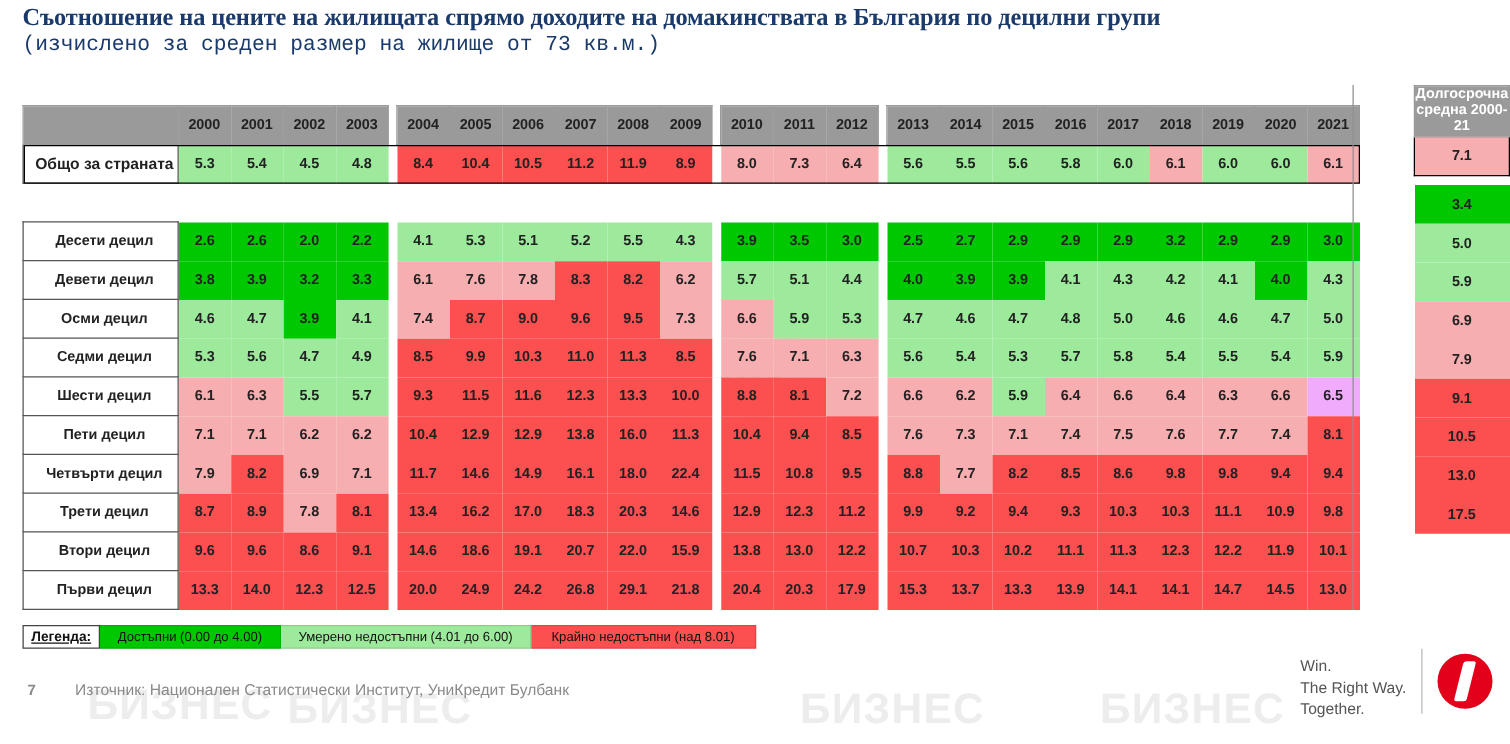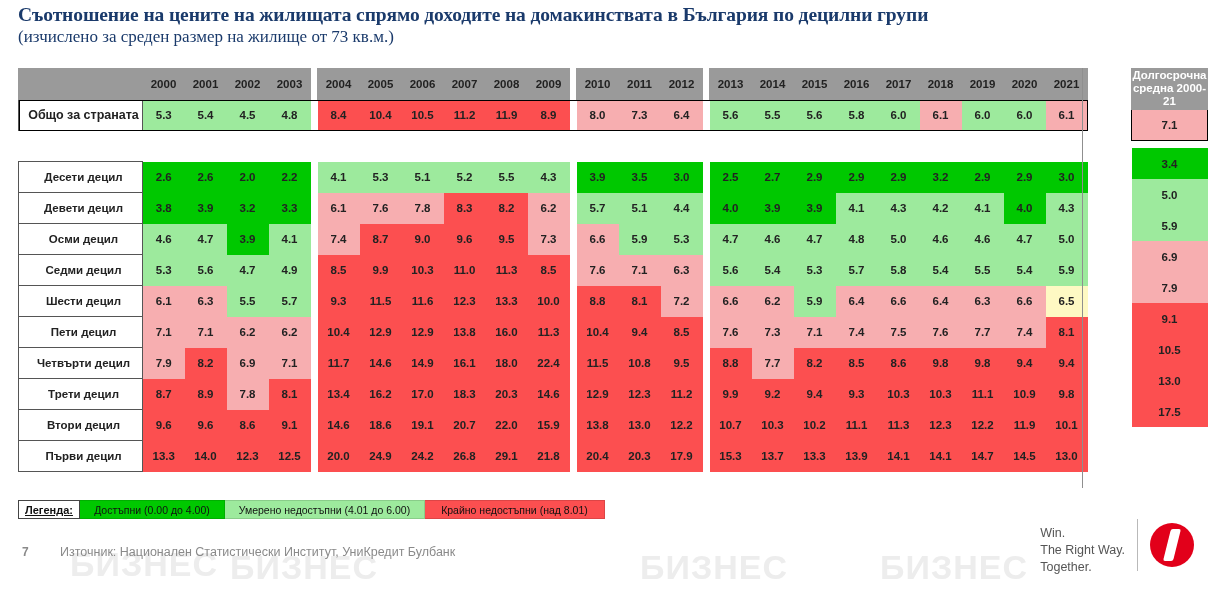--- a/index.html
+++ b/index.html
@@ -26,21 +26,21 @@
     font-weight: bold;
     color: #1a3a6b;
     font-family: "Liberation Serif", serif;
     letter-spacing: -0.1px;
     line-height: 1.15;
     white-space: nowrap;
   }
   .title-sub {
     font-size: 17px;
     color: #1a3a6b;
-    font-family: Liberation Serif, serif;
+    font-family: Liberation Mono, monospace;
     line-height: 1.2;
     margin-top: 1px;
   }
 
   
   .wm {
     position: absolute;
     color: #ededed;
     font-weight: bold;
     font-size: 34px;
@@ -52,21 +52,21 @@
   .wm-ring {
     position: absolute;
     border-radius: 50%;
     border: 9px solid #efefef;
     z-index: 0;
   }
 
   
   .table-wrap {
     position: absolute;
-    left: 18px; top: 68px;
+    left: 18px; top: 84px;
     z-index: 2;
   }
   table.grid {
     border-collapse: collapse;
     table-layout: fixed;
   }
   table.grid td, table.grid th {
     padding: 0;
     margin: 0;
     font-size: 11.5px;
@@ -455,21 +455,21 @@
             <td class="cell c-year" style="background:#f7aeb0">7.2</td>
             <td class="gap-col"></td>
             <td class="cell c-year" style="background:#f7aeb0">6.6</td>
             <td class="cell c-year" style="background:#f7aeb0">6.2</td>
             <td class="cell c-year" style="background:#9dea9d">5.9</td>
             <td class="cell c-year" style="background:#f7aeb0">6.4</td>
             <td class="cell c-year" style="background:#f7aeb0">6.6</td>
             <td class="cell c-year" style="background:#f7aeb0">6.4</td>
             <td class="cell c-year" style="background:#f7aeb0">6.3</td>
             <td class="cell c-year" style="background:#f7aeb0">6.6</td>
-            <td class="cell c-year" style="background:#fef9c3">6.5</td>
+            <td class="cell c-year" style="background:#f0abfc">6.5</td>
           </tr>
           <tr>
             <td class="c-label">Пети децил</td>
             <td class="cell c-year" style="background:#f7aeb0">7.1</td>
             <td class="cell c-year" style="background:#f7aeb0">7.1</td>
             <td class="cell c-year" style="background:#f7aeb0">6.2</td>
             <td class="cell c-year" style="background:#f7aeb0">6.2</td>
             <td class="gap-col"></td>
             <td class="cell c-year" style="background:#fc4f50">10.4</td>
             <td class="cell c-year" style="background:#fc4f50">12.9</td>

